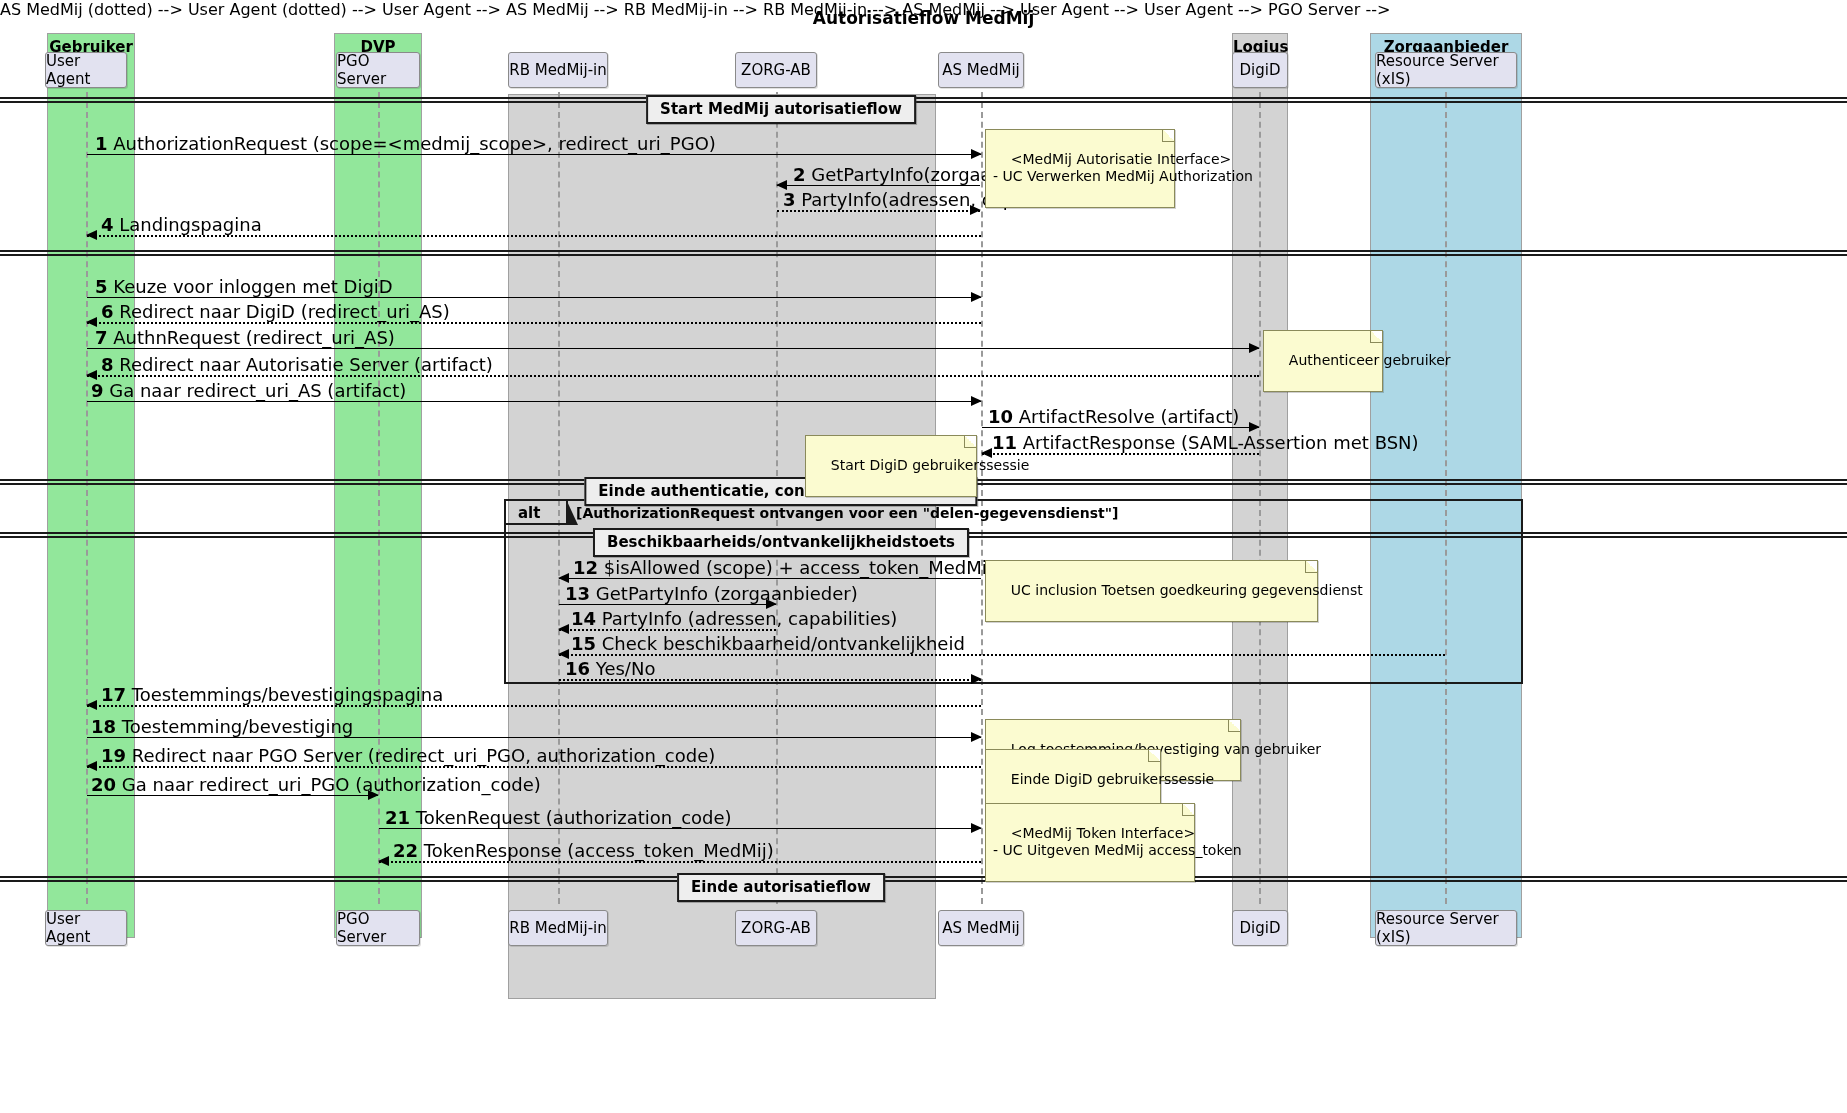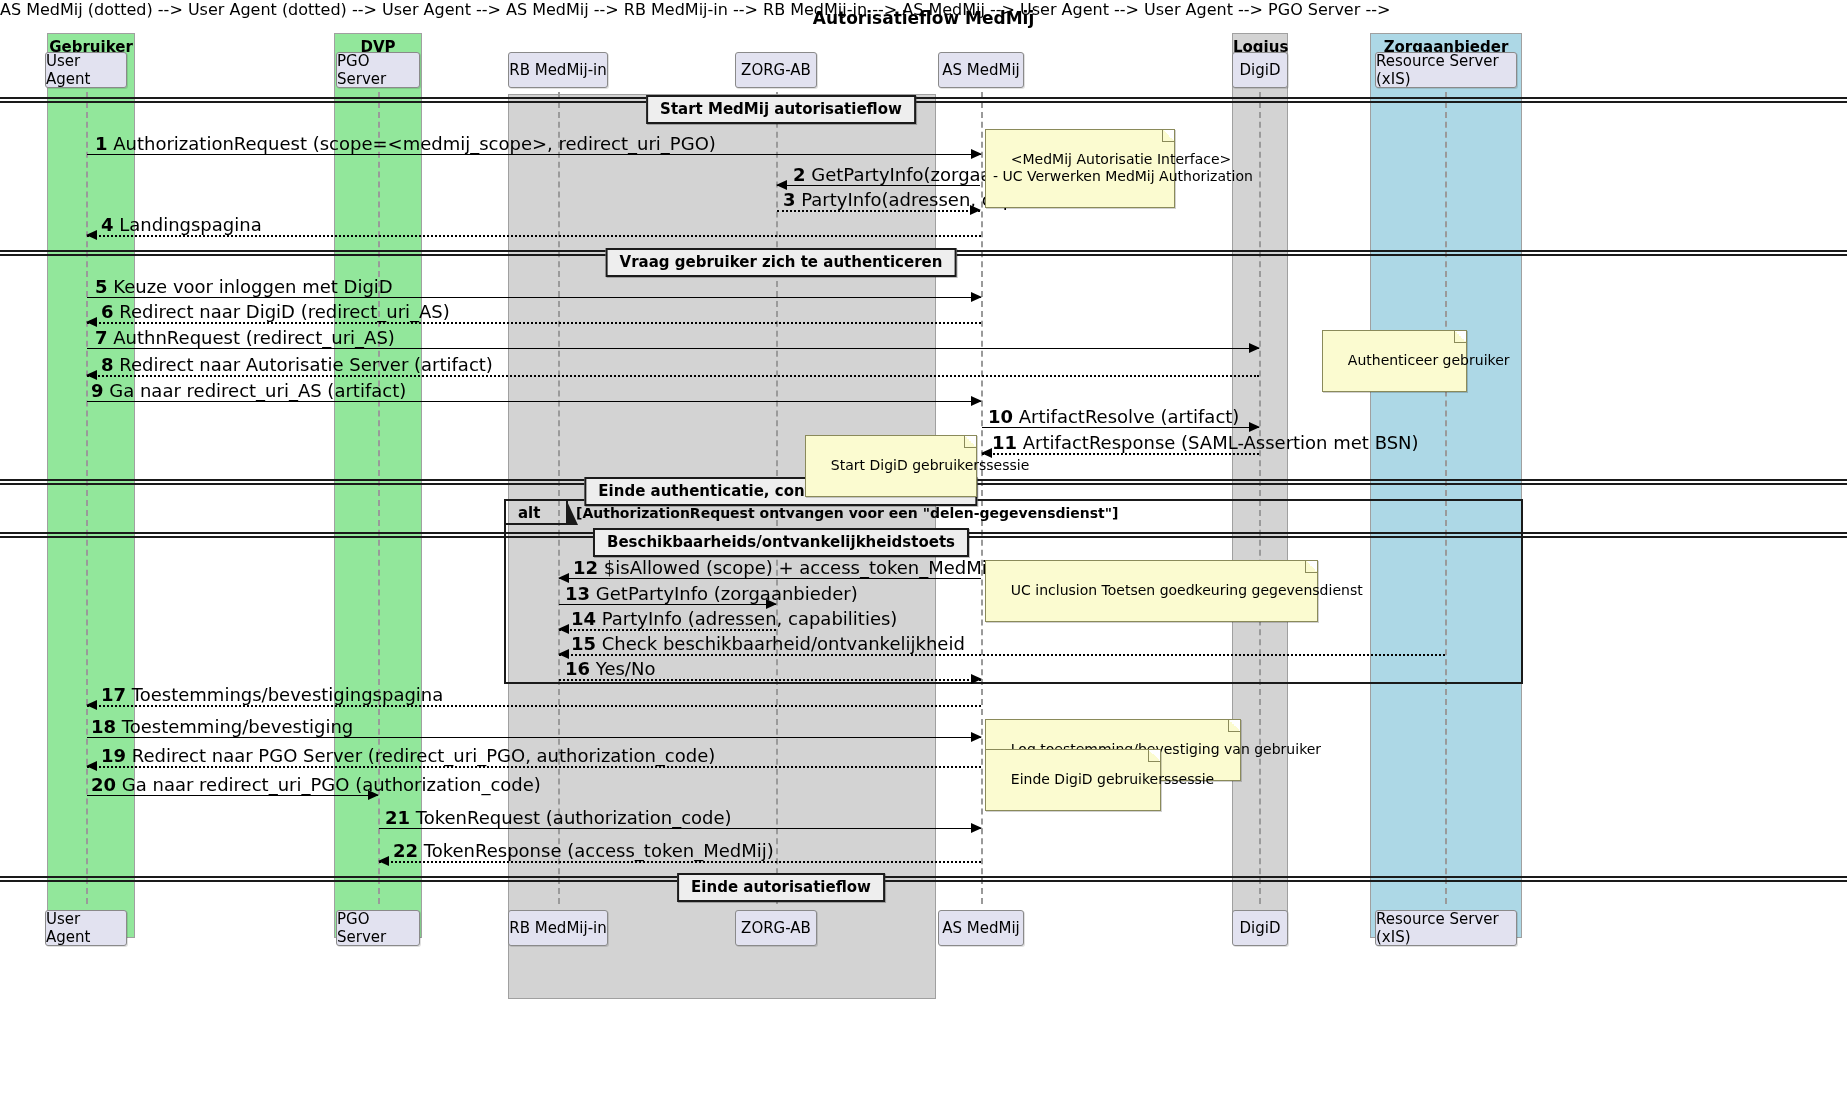--- a/index.html
+++ b/index.html
@@ -216,42 +216,41 @@
     <div class="line"></div>
       <div class="arrowhead"></div>
     <div class="label" style="left:14px;"><span class="num">4</span> <span>Landingspagina</span></div>
   </div>
 
   
   <div class="divider" style="top:250px;">
     <div class="dline dl-top"></div>
       <div class="dline dl-bot"></div>
   </div>
-  <div class="divider-label" style="left:781px;top:248px;">Vraag gebruiker zich te authenticeren</div>
 
   
   <div class="msg solid right" style="left:87px;top:297px;width:894px;">
     <div class="line"></div>
       <div class="arrowhead"></div>
     <div class="label" style="left:8px;"><span class="num">5</span> <span>Keuze voor inloggen met DigiD</span></div>
   </div>
   
   <div class="msg dotted left" style="left:87px;top:322px;width:894px;">
     <div class="line"></div>
       <div class="arrowhead"></div>
     <div class="label" style="left:14px;"><span class="num">6</span> <span>Redirect naar DigiD (redirect_uri_AS)</span></div>
   </div>
   
   <div class="msg solid right" style="left:87px;top:348px;width:1172px;">
     <div class="line"></div>
       <div class="arrowhead"></div>
     <div class="label" style="left:8px;"><span class="num">7</span> <span>AuthnRequest (redirect_uri_AS)</span></div>
   </div>
 
-  <div class="note" style="left:1322px;top:330px;width:145px;">
+  <div class="note" style="left:1263px;top:330px;width:120px;">
     <div class="fold"></div><span>Authenticeer gebruiker</span>
   </div>
 
    User Agent --&gt;
   <div class="msg dotted left" style="left:87px;top:375px;width:1172px;">
     <div class="line"></div>
       <div class="arrowhead"></div>
     <div class="label" style="left:14px;"><span class="num">8</span> <span>Redirect naar Autorisatie Server (artifact)</span></div>
   </div>
   
@@ -368,20 +367,24 @@
       <div class="arrowhead"></div>
     <div class="label" style="left:4px;"><span class="num">20</span> <span>Ga naar redirect_uri_PGO (authorization_code)</span></div>
   </div>
   
   <div class="msg solid right" style="left:379px;top:828px;width:602px;">
     <div class="line"></div>
       <div class="arrowhead"></div>
     <div class="label" style="left:6px;"><span class="num">21</span> <span>TokenRequest (authorization_code)</span></div>
   </div>
 
+  <div class="note" style="left:985px;top:803px;width:210px;">
+    <div class="fold"></div><span>&lt;MedMij Token Interface&gt;
+- UC Uitgeven MedMij access_token</span>
+  </div>
 
    PGO Server --&gt;
   <div class="msg dotted left" style="left:379px;top:861px;width:602px;">
     <div class="line"></div>
       <div class="arrowhead"></div>
     <div class="label" style="left:14px;"><span class="num">22</span> <span>TokenResponse (access_token_MedMij)</span></div>
   </div>
 
   
   <div class="divider" style="top:876px;">

